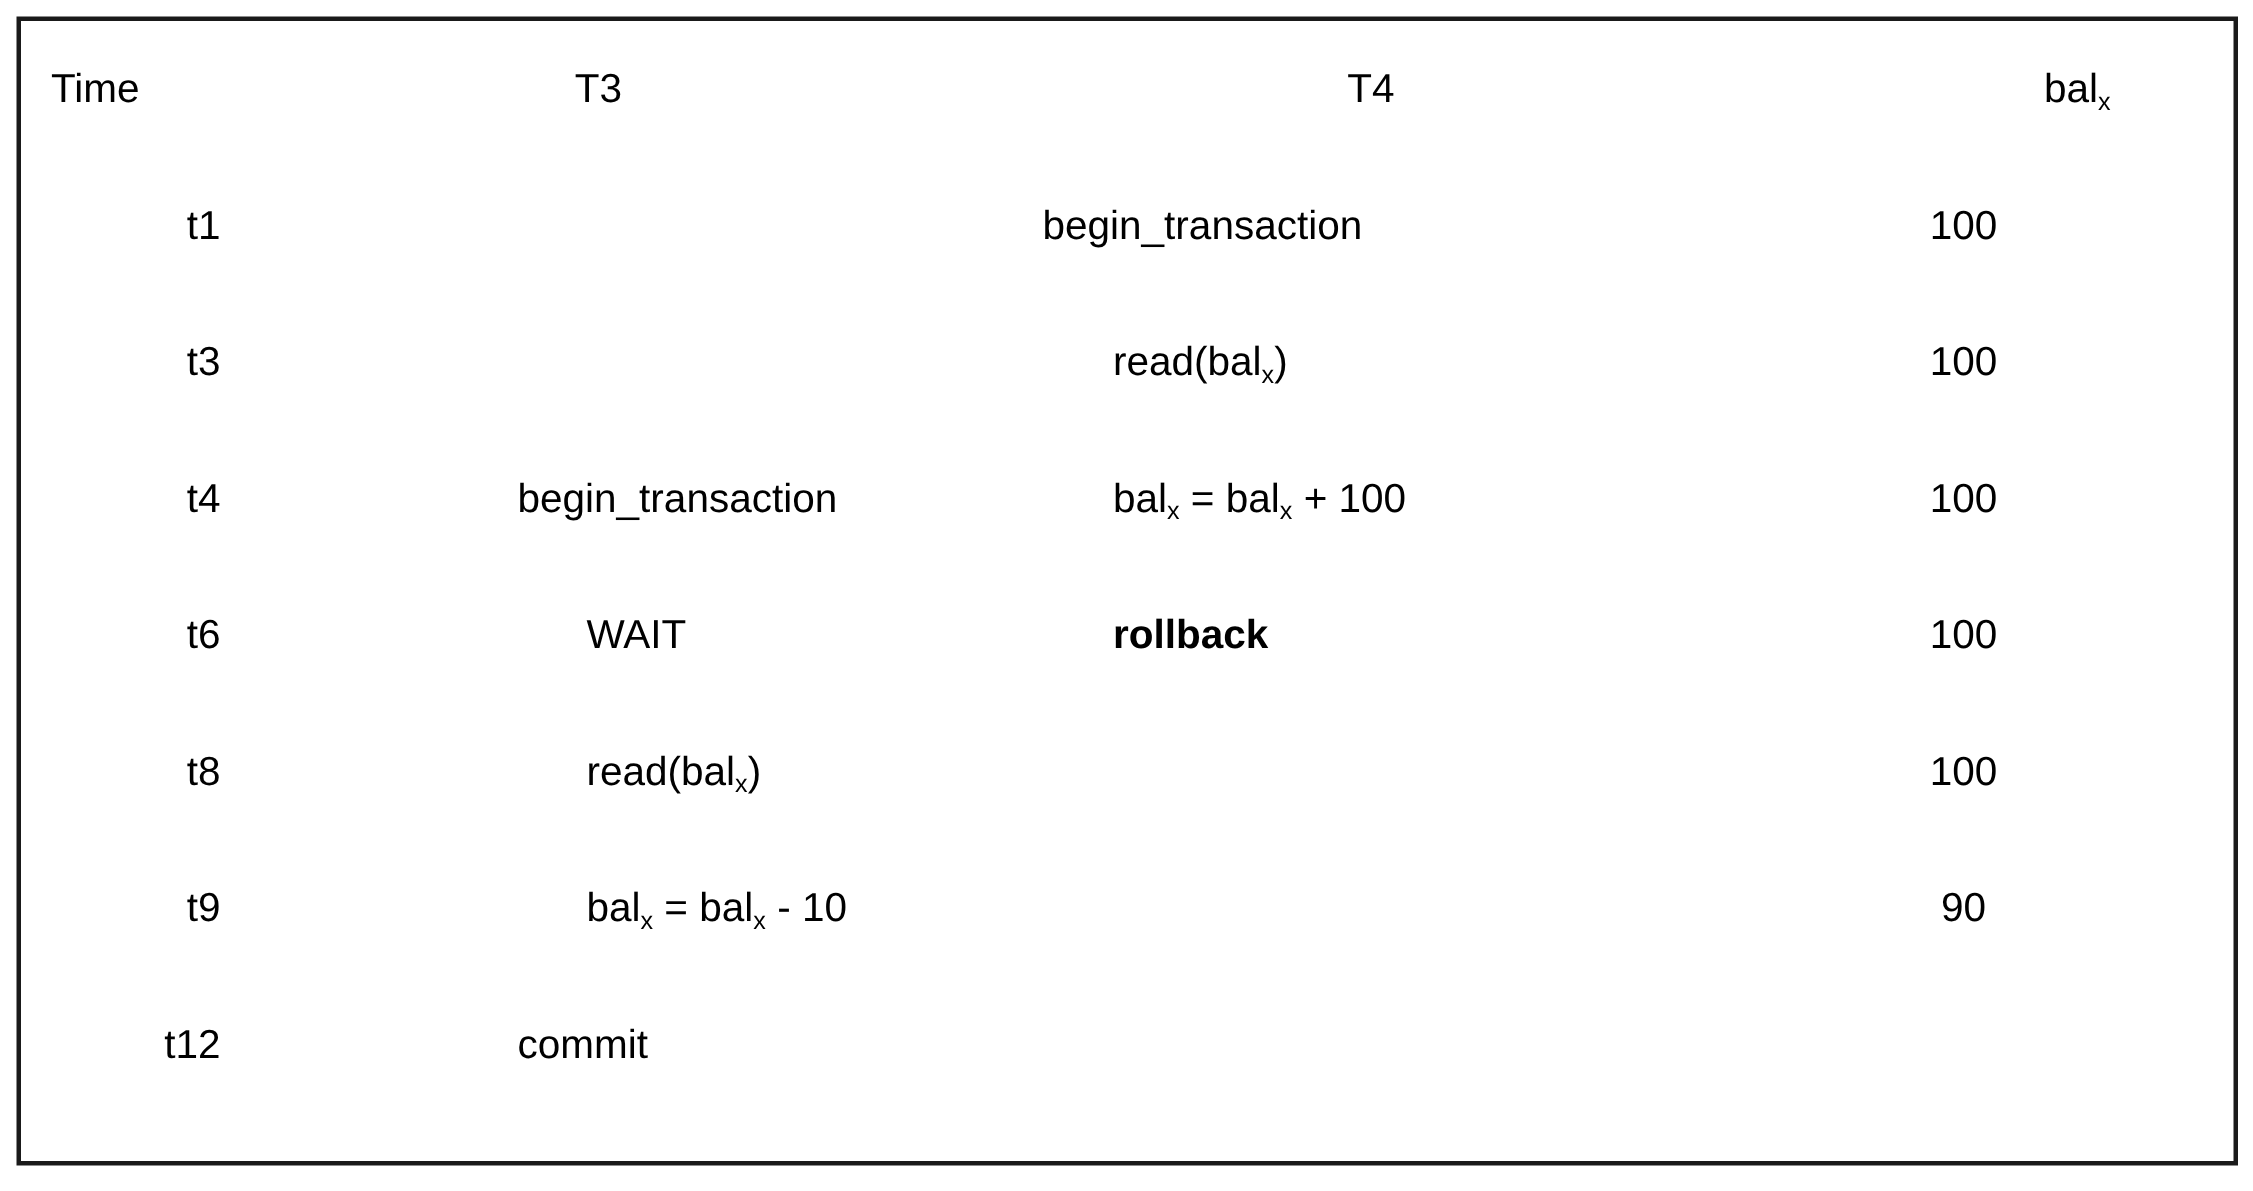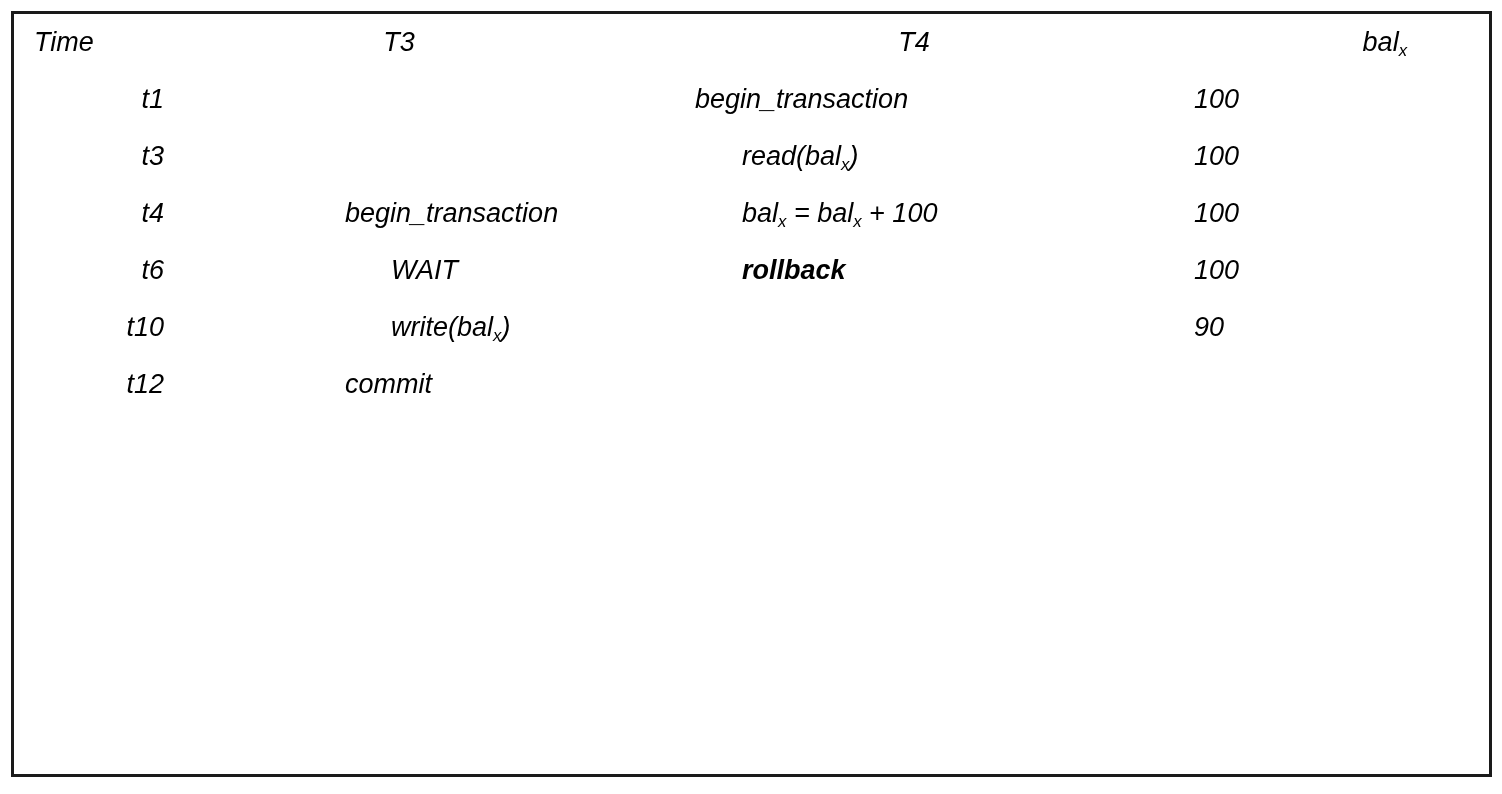--- a/index.html
+++ b/index.html
@@ -33,39 +33,38 @@
     line-height: 1;
   }
   table.schedule col.c-time  { width: 150px; }
   table.schedule col.c-t3    { width: 470px; }
   table.schedule col.c-t4    { width: 560px; }
   table.schedule col.c-bal   { width: 295px; }
 
   table.schedule th,
   table.schedule td {
     border: none;
-    padding: 0;
+    padding: 17px;
     height: 57px;
     vertical-align: middle;
     font-weight: normal;
     white-space: nowrap;
-    font-style: italic;
   }
 
   
   .hdr-time  { text-align: left;  padding-left: 20px !important; }
   .hdr-t3    { text-align: center; }
   .hdr-t4    { text-align: center; }
   .hdr-bal   { text-align: right; padding-right: 82px !important; margin-top: 32px; }
 
   
   .cell-time { text-align: right;  padding-left: 20px !important; }
   .cell-t3   { text-align: left;  padding-left: 181px !important; }
   .cell-t4   { text-align: left;  padding-left: 40px !important; }
-  .cell-bal  { text-align: left; padding-right: 82px !important; }
+  .cell-bal  { text-align: center; padding-right: 82px !important; }
 
   
   .ind-0 { padding-left: 0; }
   .ind-1 { padding-left: 46px; }
 
   .t4col .ind-0 { padding-left: 21px; }
   .t4col .ind-1 { padding-left: 68px; }
 
   .op { display: inline-block; }
   .op.bold { font-weight: bold; }
@@ -117,22 +116,28 @@
           <td class="cell-t4 t4col"><span class="op ind-1">bal<sub>x</sub> = bal<sub>x</sub> + 100</span></td>
           <td class="cell-bal">100</td>
         </tr>
         <tr>
           <td class="cell-time">t6</td>
           <td class="cell-t3 t3col"><span class="op ind-1">WAIT</span></td>
           <td class="cell-t4 t4col"><span class="op ind-1 bold">rollback</span></td>
           <td class="cell-bal">100</td>
         </tr>
         <tr>
-          <td class="cell-time">t10</td>
-          <td class="cell-t3 t3col"><span class="op ind-1">write(bal<sub>x</sub>)</span></td>
+          <td class="cell-time">t8</td>
+          <td class="cell-t3 t3col"><span class="op ind-1">read(bal<sub>x</sub>)</span></td>
+          <td class="cell-t4 t4col"><span class="op ind-0">&nbsp;</span></td>
+          <td class="cell-bal">100</td>
+        </tr>
+        <tr>
+          <td class="cell-time">t9</td>
+          <td class="cell-t3 t3col"><span class="op ind-1">bal<sub>x</sub> = bal<sub>x</sub> - 10</span></td>
           <td class="cell-t4 t4col"><span class="op ind-0">&nbsp;</span></td>
           <td class="cell-bal">90</td>
         </tr>
         <tr>
           <td class="cell-time">t12</td>
           <td class="cell-t3 t3col"><span class="op ind-0">commit</span></td>
           <td class="cell-t4 t4col"><span class="op ind-0">&nbsp;</span></td>
           <td class="cell-bal"></td>
         </tr>
       </tbody>

